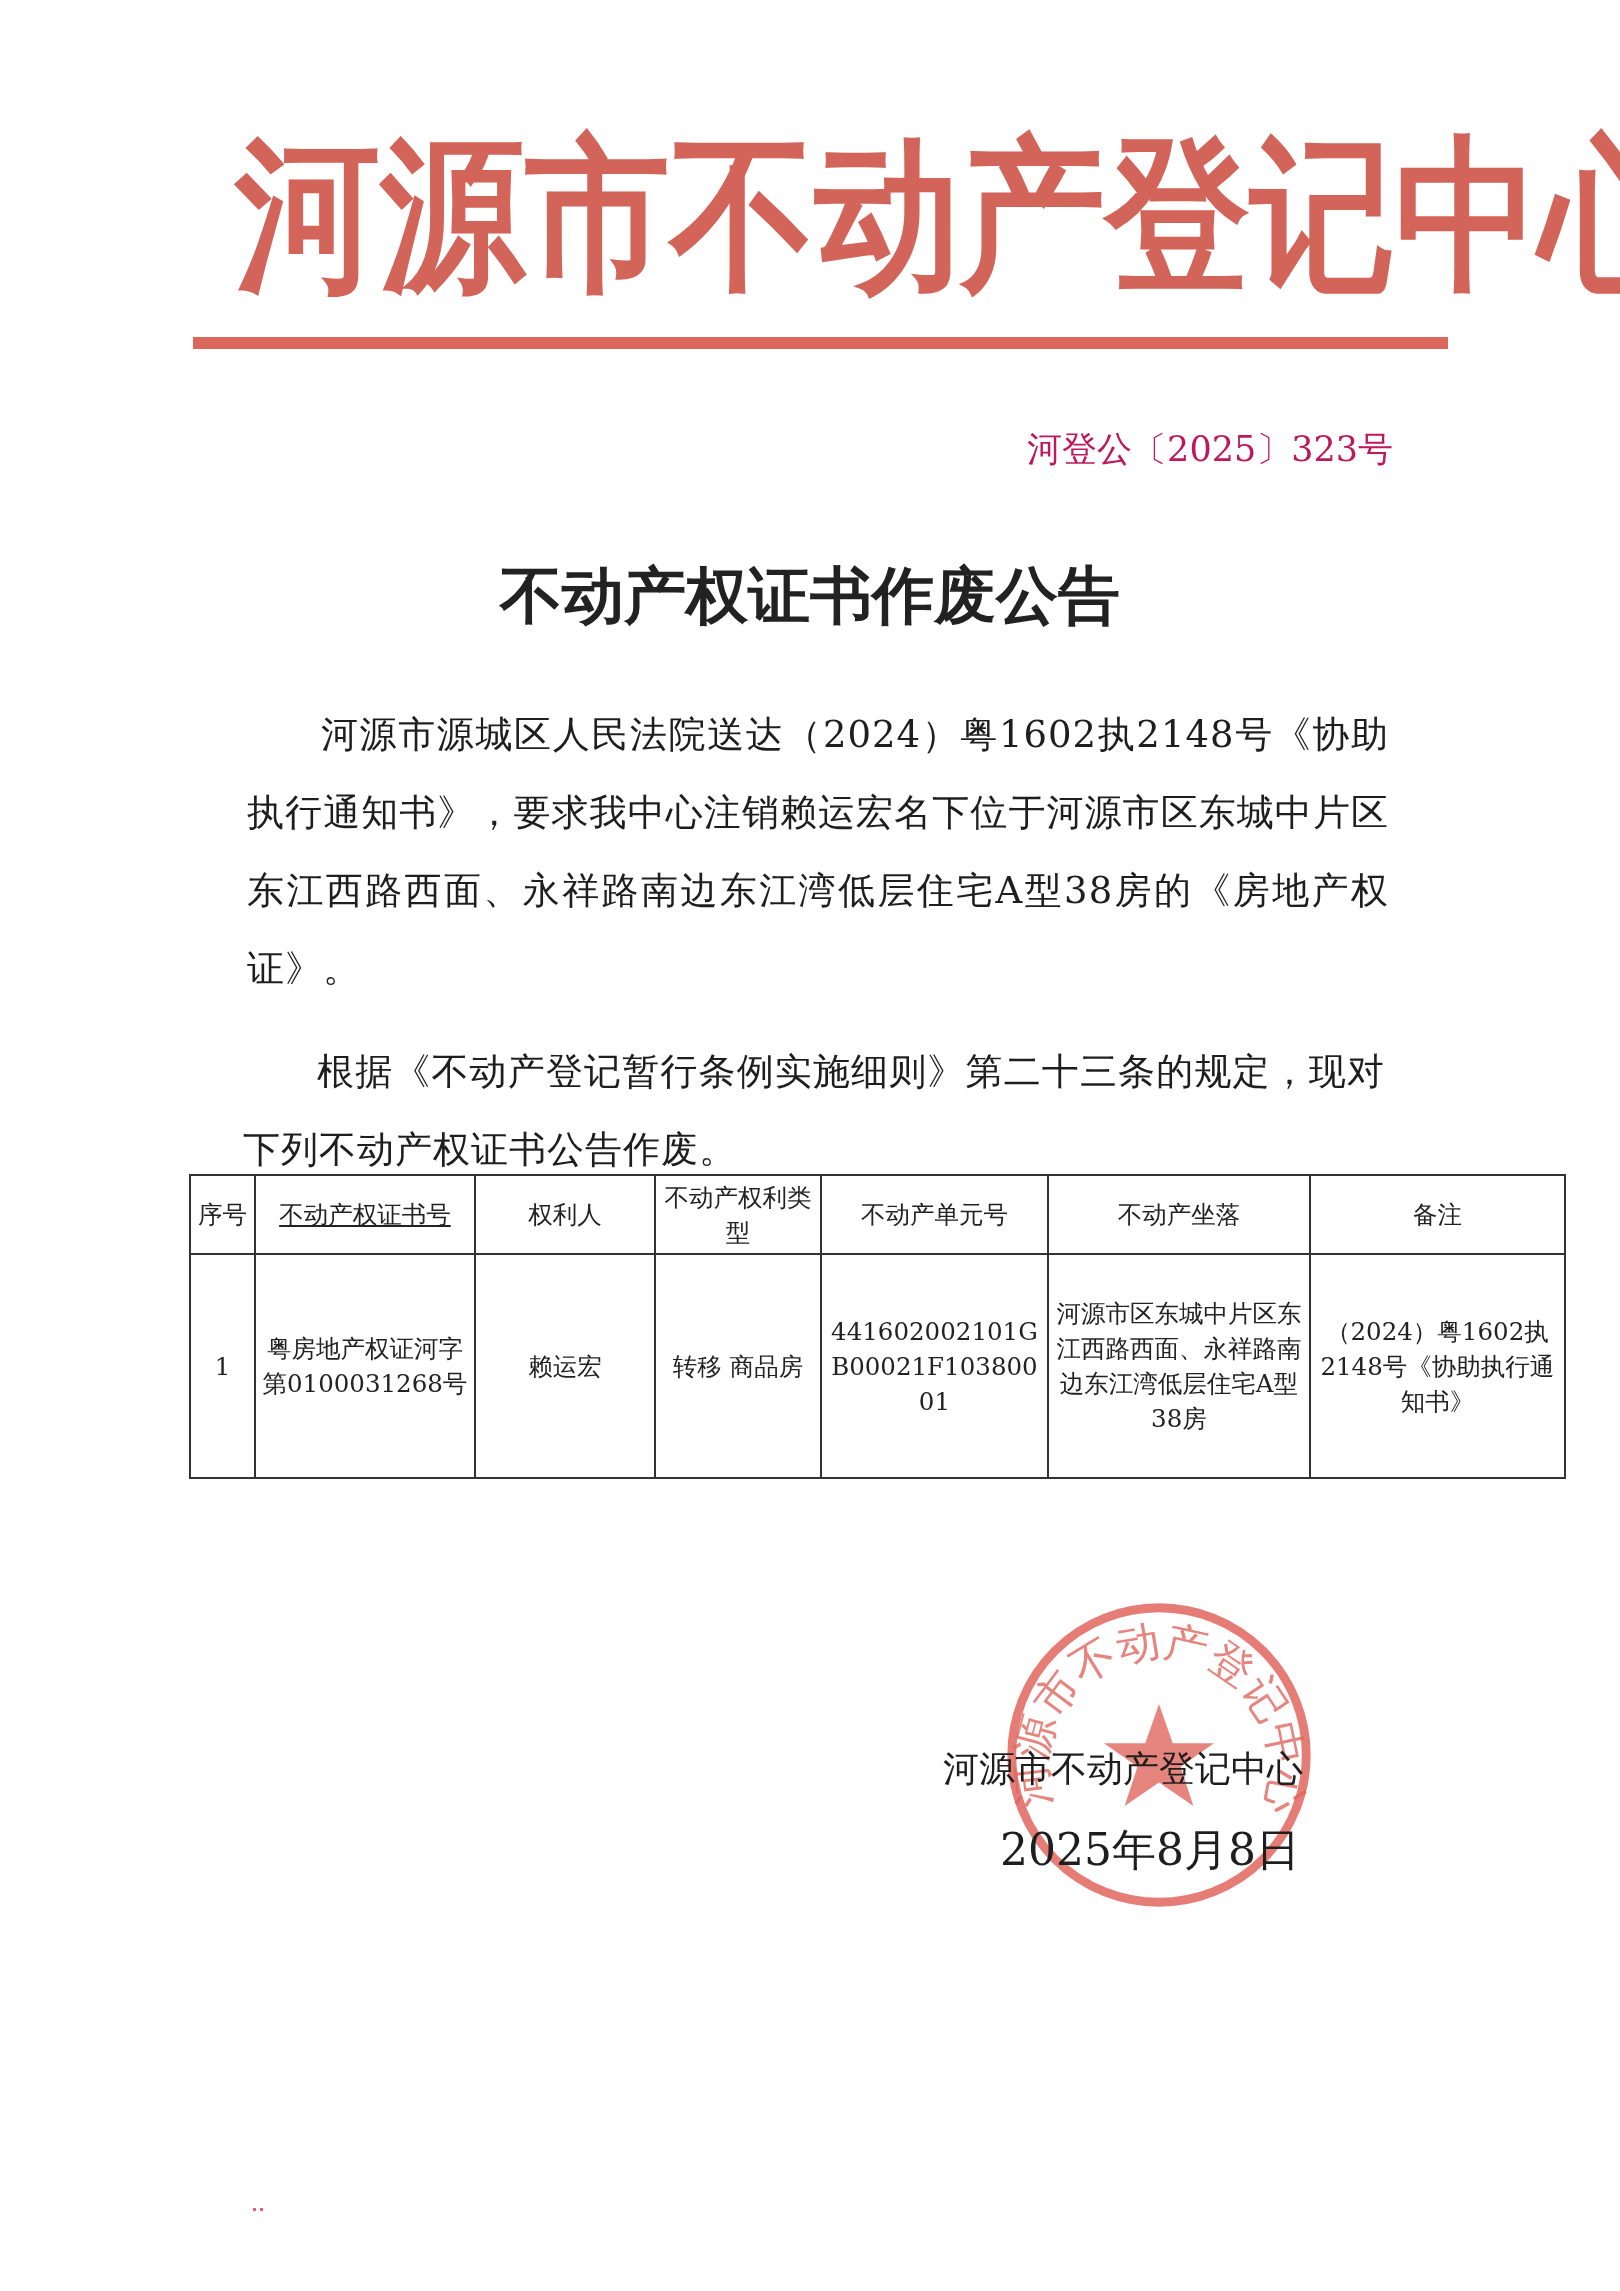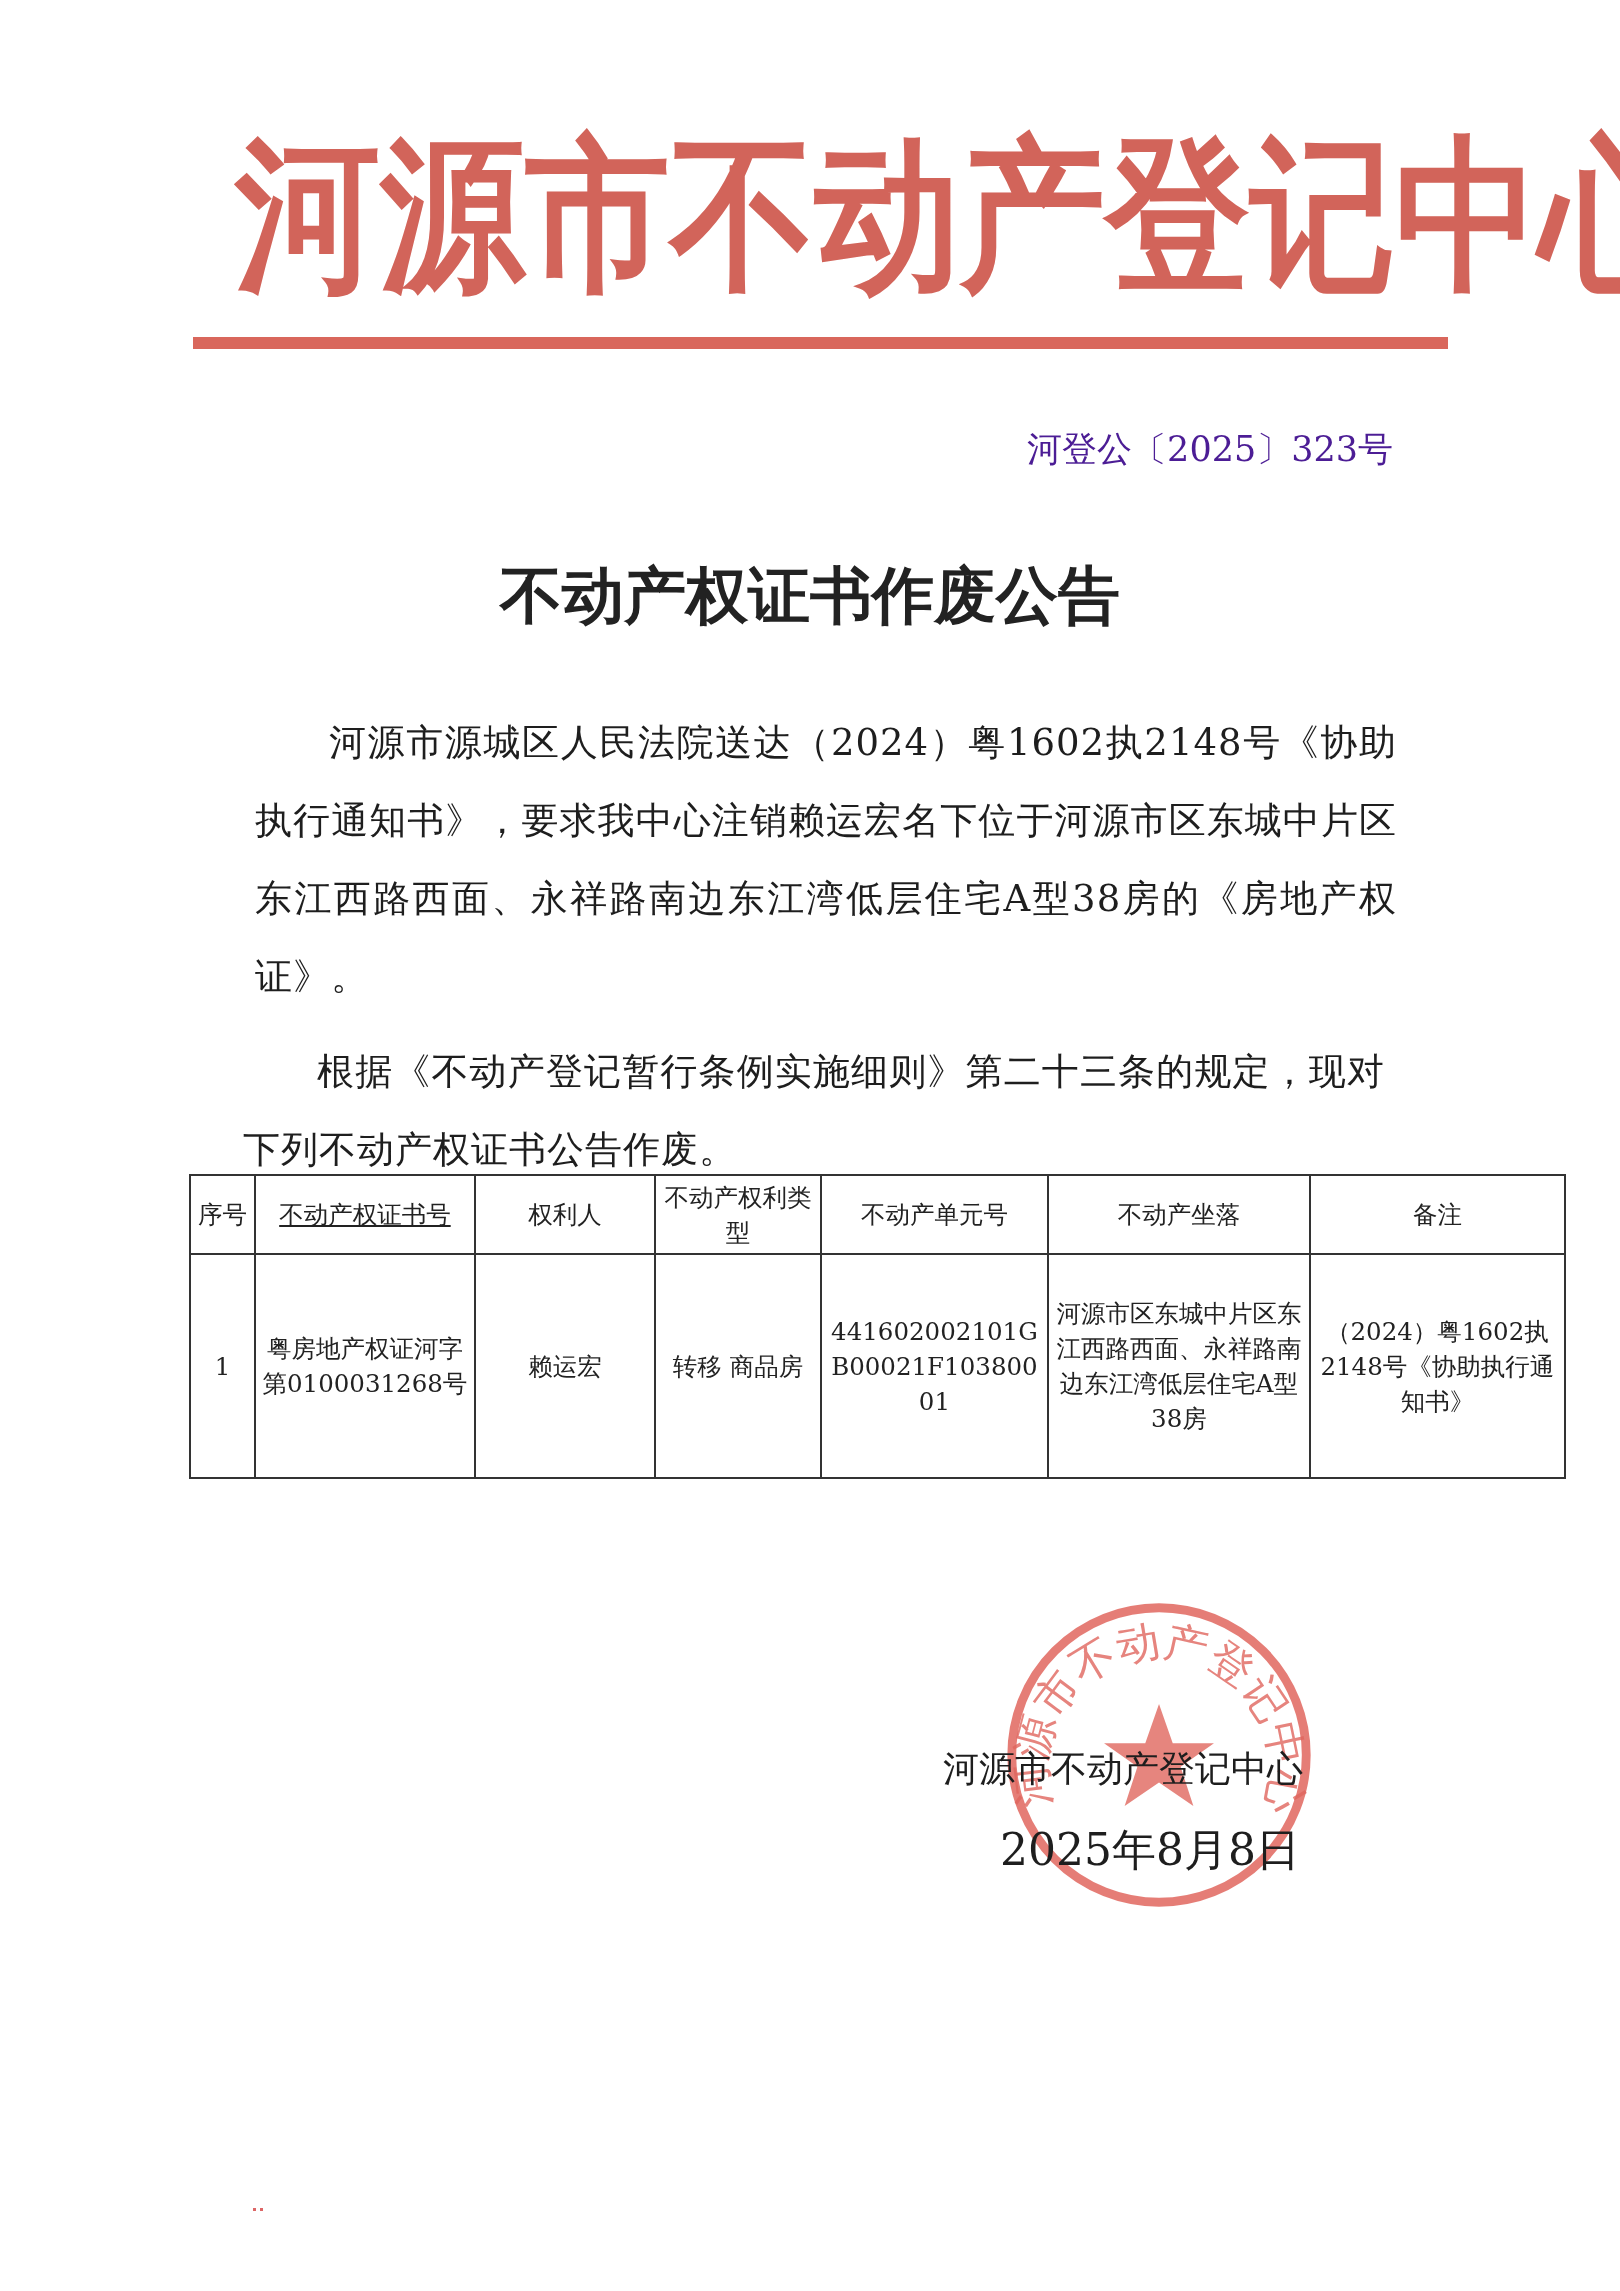--- a/index.html
+++ b/index.html
@@ -4,21 +4,21 @@
 <style>
   html, body { margin:0; padding:0; background:#ffffff; }
   body { width:1620px; height:2292px; position:relative; overflow:hidden;
          font-family:"DejaVu Serif", "Liberation Serif", serif; color:#1e1e1e; }
   .masthead { position:absolute; left:235px; top:132px; width:1157px; height:172px;
               display:flex; justify-content:space-between; align-items:center;
               font-family:"DejaVu Serif", serif; font-weight:bold; font-size:145px;
               color:#d2645a; letter-spacing:0; }
   .masthead span { display:inline-block; transform:scaleY(1.15); }
   .red-rule { position:absolute; left:193px; top:337px; width:1255px; height:11.8px; background:#d9675c; }
-  .doc-number { position:absolute; right:227px; top:426px; font-size:35px; color:#4c1d95; }
+  .doc-number { position:absolute; right:227px; top:426px; font-size:35px; color:#be185d; }
   .doc-title { position:absolute; left:0; width:100%; top:554px; text-align:center;
                font-size:62px; font-weight:bold; color:#222; letter-spacing:0; }
   .para { position:absolute; left:243px; width:1142px; font-size:37px; line-height:78px;
           color:#1e1e1e; text-align:justify; text-indent:74px; letter-spacing:1px; }
   .p1 { top:692px; }
   .p2 { top:1033px; }
   table.notice { position:absolute; left:189px; top:1174px; width:1377px; border-collapse:collapse;
                  font-size:24.5px; color:#222; }
   table.notice td, table.notice th { border:2px solid #333; text-align:center; vertical-align:middle;
                  font-weight:normal; line-height:35px; padding:2px 5.9px; }
@@ -45,21 +45,21 @@
   <span>登</span>
   <span>记</span>
   <span>中</span>
   <span>心</span>
 </div>
 <div class="red-rule"></div>
 
 <div class="doc-number">河登公〔2025〕323号</div>
 <div class="doc-title">不动产权证书作废公告</div>
 
-<p class="para p1" style="margin:12px">河源市源城区人民法院送达（2024）粤1602执2148号《协助执行通知书》，要求我中心注销赖运宏名下位于河源市区东城中片区东江西路西面、永祥路南边东江湾低层住宅A型38房的《房地产权证》。</p>
+<p class="para p1" style="margin:4px">河源市源城区人民法院送达（2024）粤1602执2148号《协助执行通知书》，要求我中心注销赖运宏名下位于河源市区东城中片区东江西路西面、永祥路南边东江湾低层住宅A型38房的《房地产权证》。</p>
 <p class="para p2" style="margin:0">根据《不动产登记暂行条例实施细则》第二十三条的规定，现对下列不动产权证书公告作废。</p>
 
 <table class="notice">
   <thead>
     <tr>
       <th class="c0">序号</th>
       <th class="c1">不动产权证书号</th>
       <th class="c2">权利人</th>
       <th class="c3">不动产权利类型</th>
       <th class="c4">不动产单元号</th>

